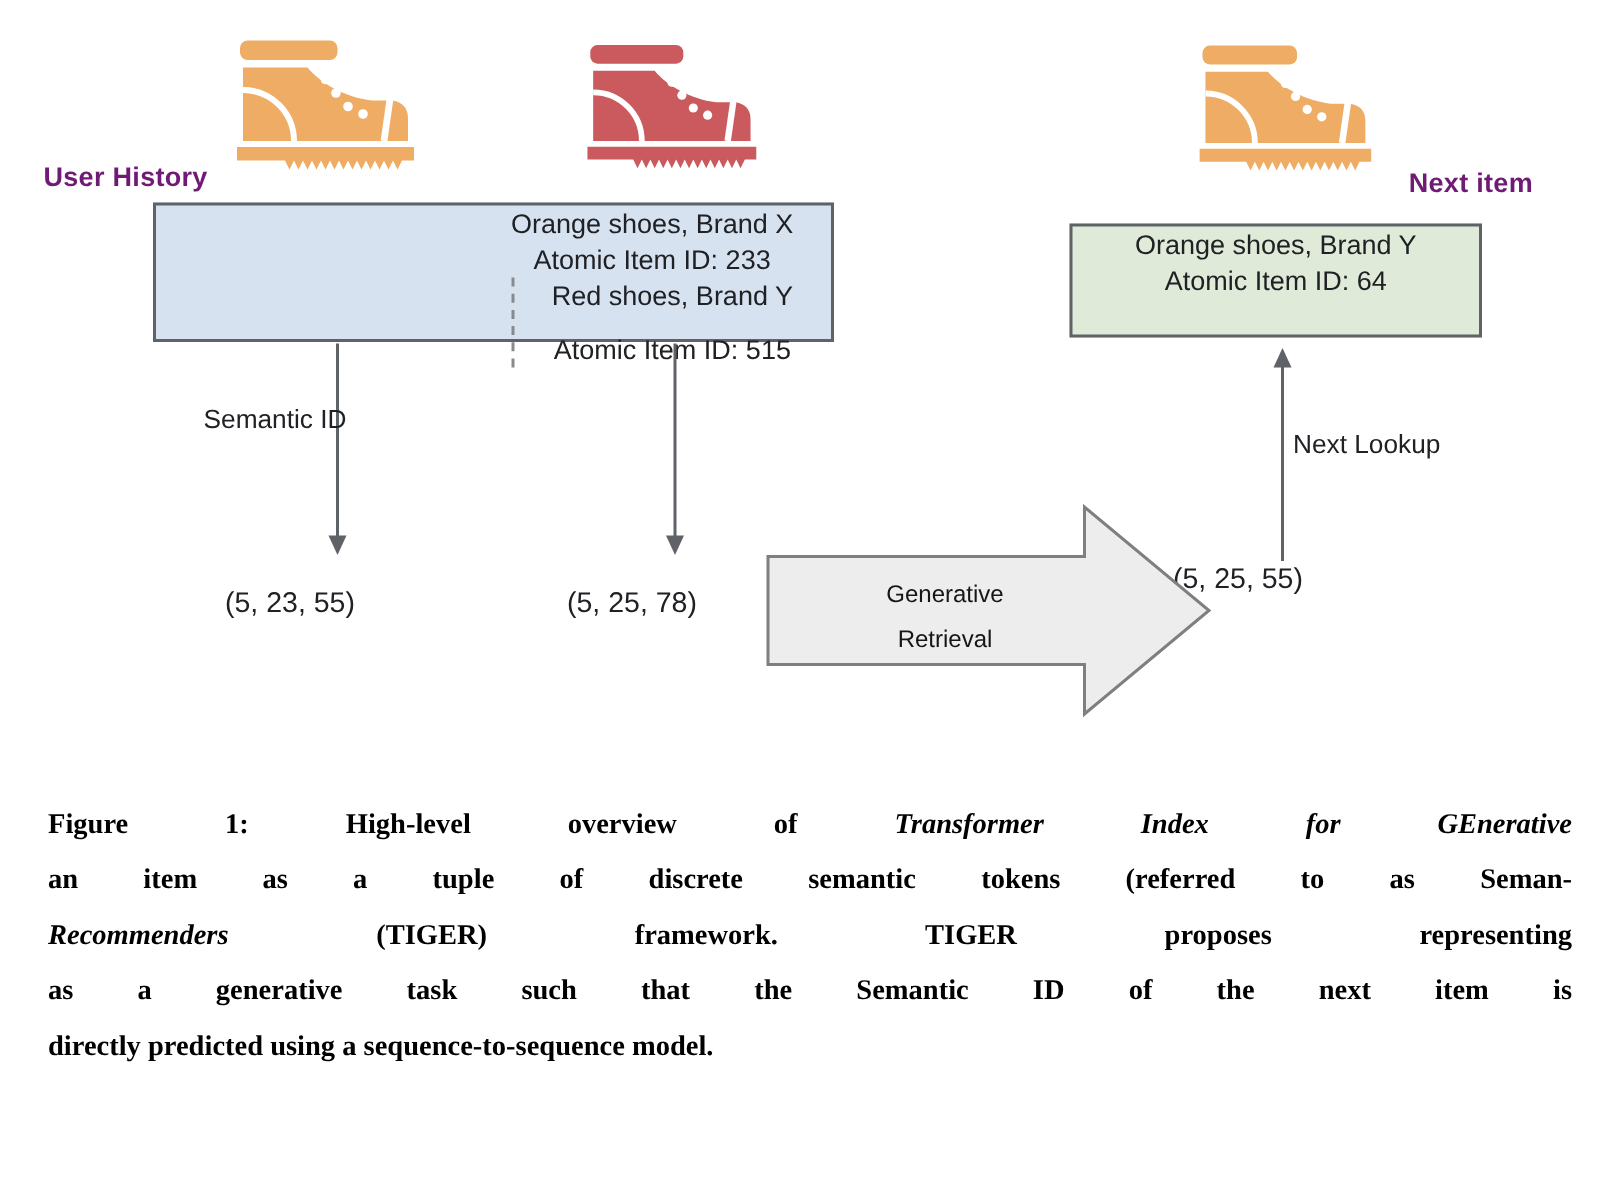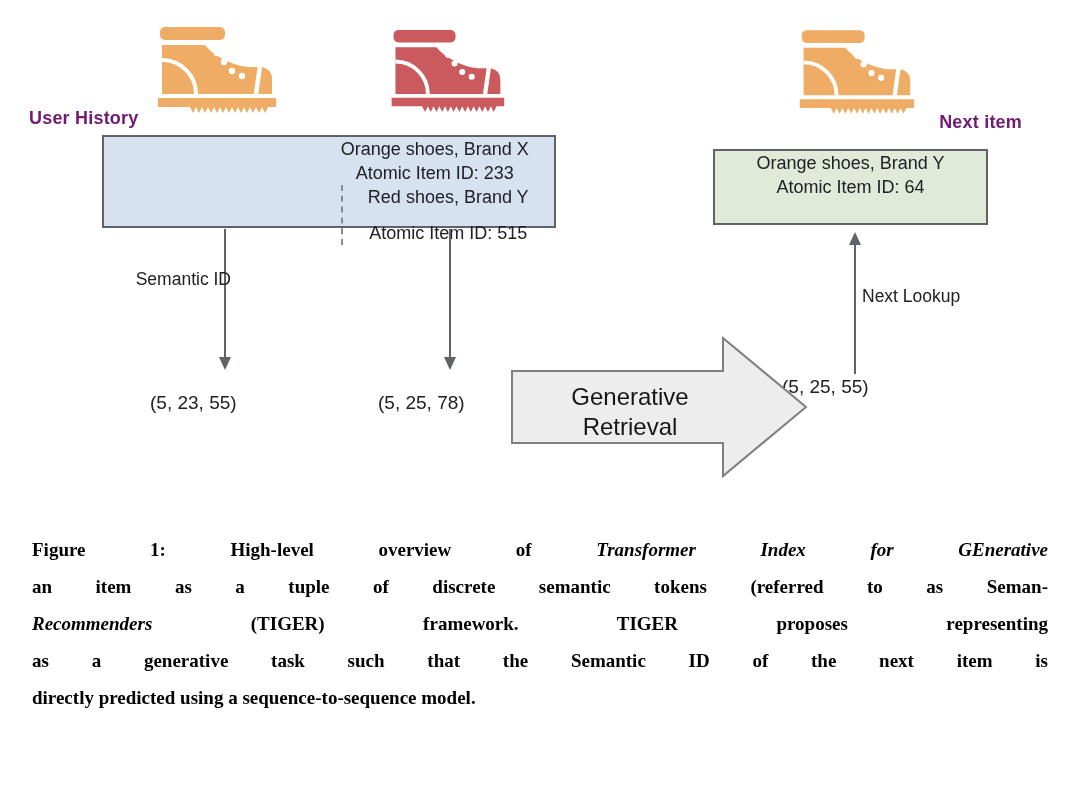--- a/index.html
+++ b/index.html
@@ -18,21 +18,21 @@
   .cell{
     display:flex;flex-direction:column;justify-content:center;text-align:center;
     font-size:18px;line-height:24px;color:#202124;
   }
   .cell-l{width:53%;}
   .cell-r{width:47%;border-left:2px dashed #868b90;gap:12px;}
   .cell-full{width:100%;}
   .tuple{font-size:19px;color:#202124;width:145px;}
   .small-label{font-size:17.5px;line-height:27px;color:#202124;}
   .center{text-align:right;}
-  .gen-label{font-size:24px;line-height:30px;color:#161616;text-align:center;}
+  .gen-label{font-size:16px;line-height:30px;color:#161616;text-align:center;}
   .connectors{left:0;top:0;pointer-events:none;}
   .connectors .shaft{stroke:var(--arrow-gray,#5f6368);stroke-width:2;fill:none;}
   .connectors .head{fill:var(--arrow-gray,#5f6368);}
   .big-arrow polygon{
     fill:var(--big-arrow-fill,#ededed);
     stroke:var(--big-arrow-border,#7f7f7f);
     stroke-width:2;stroke-linejoin:miter;
   }
   .caption{
     left:32px;top:531px;width:1016px;

